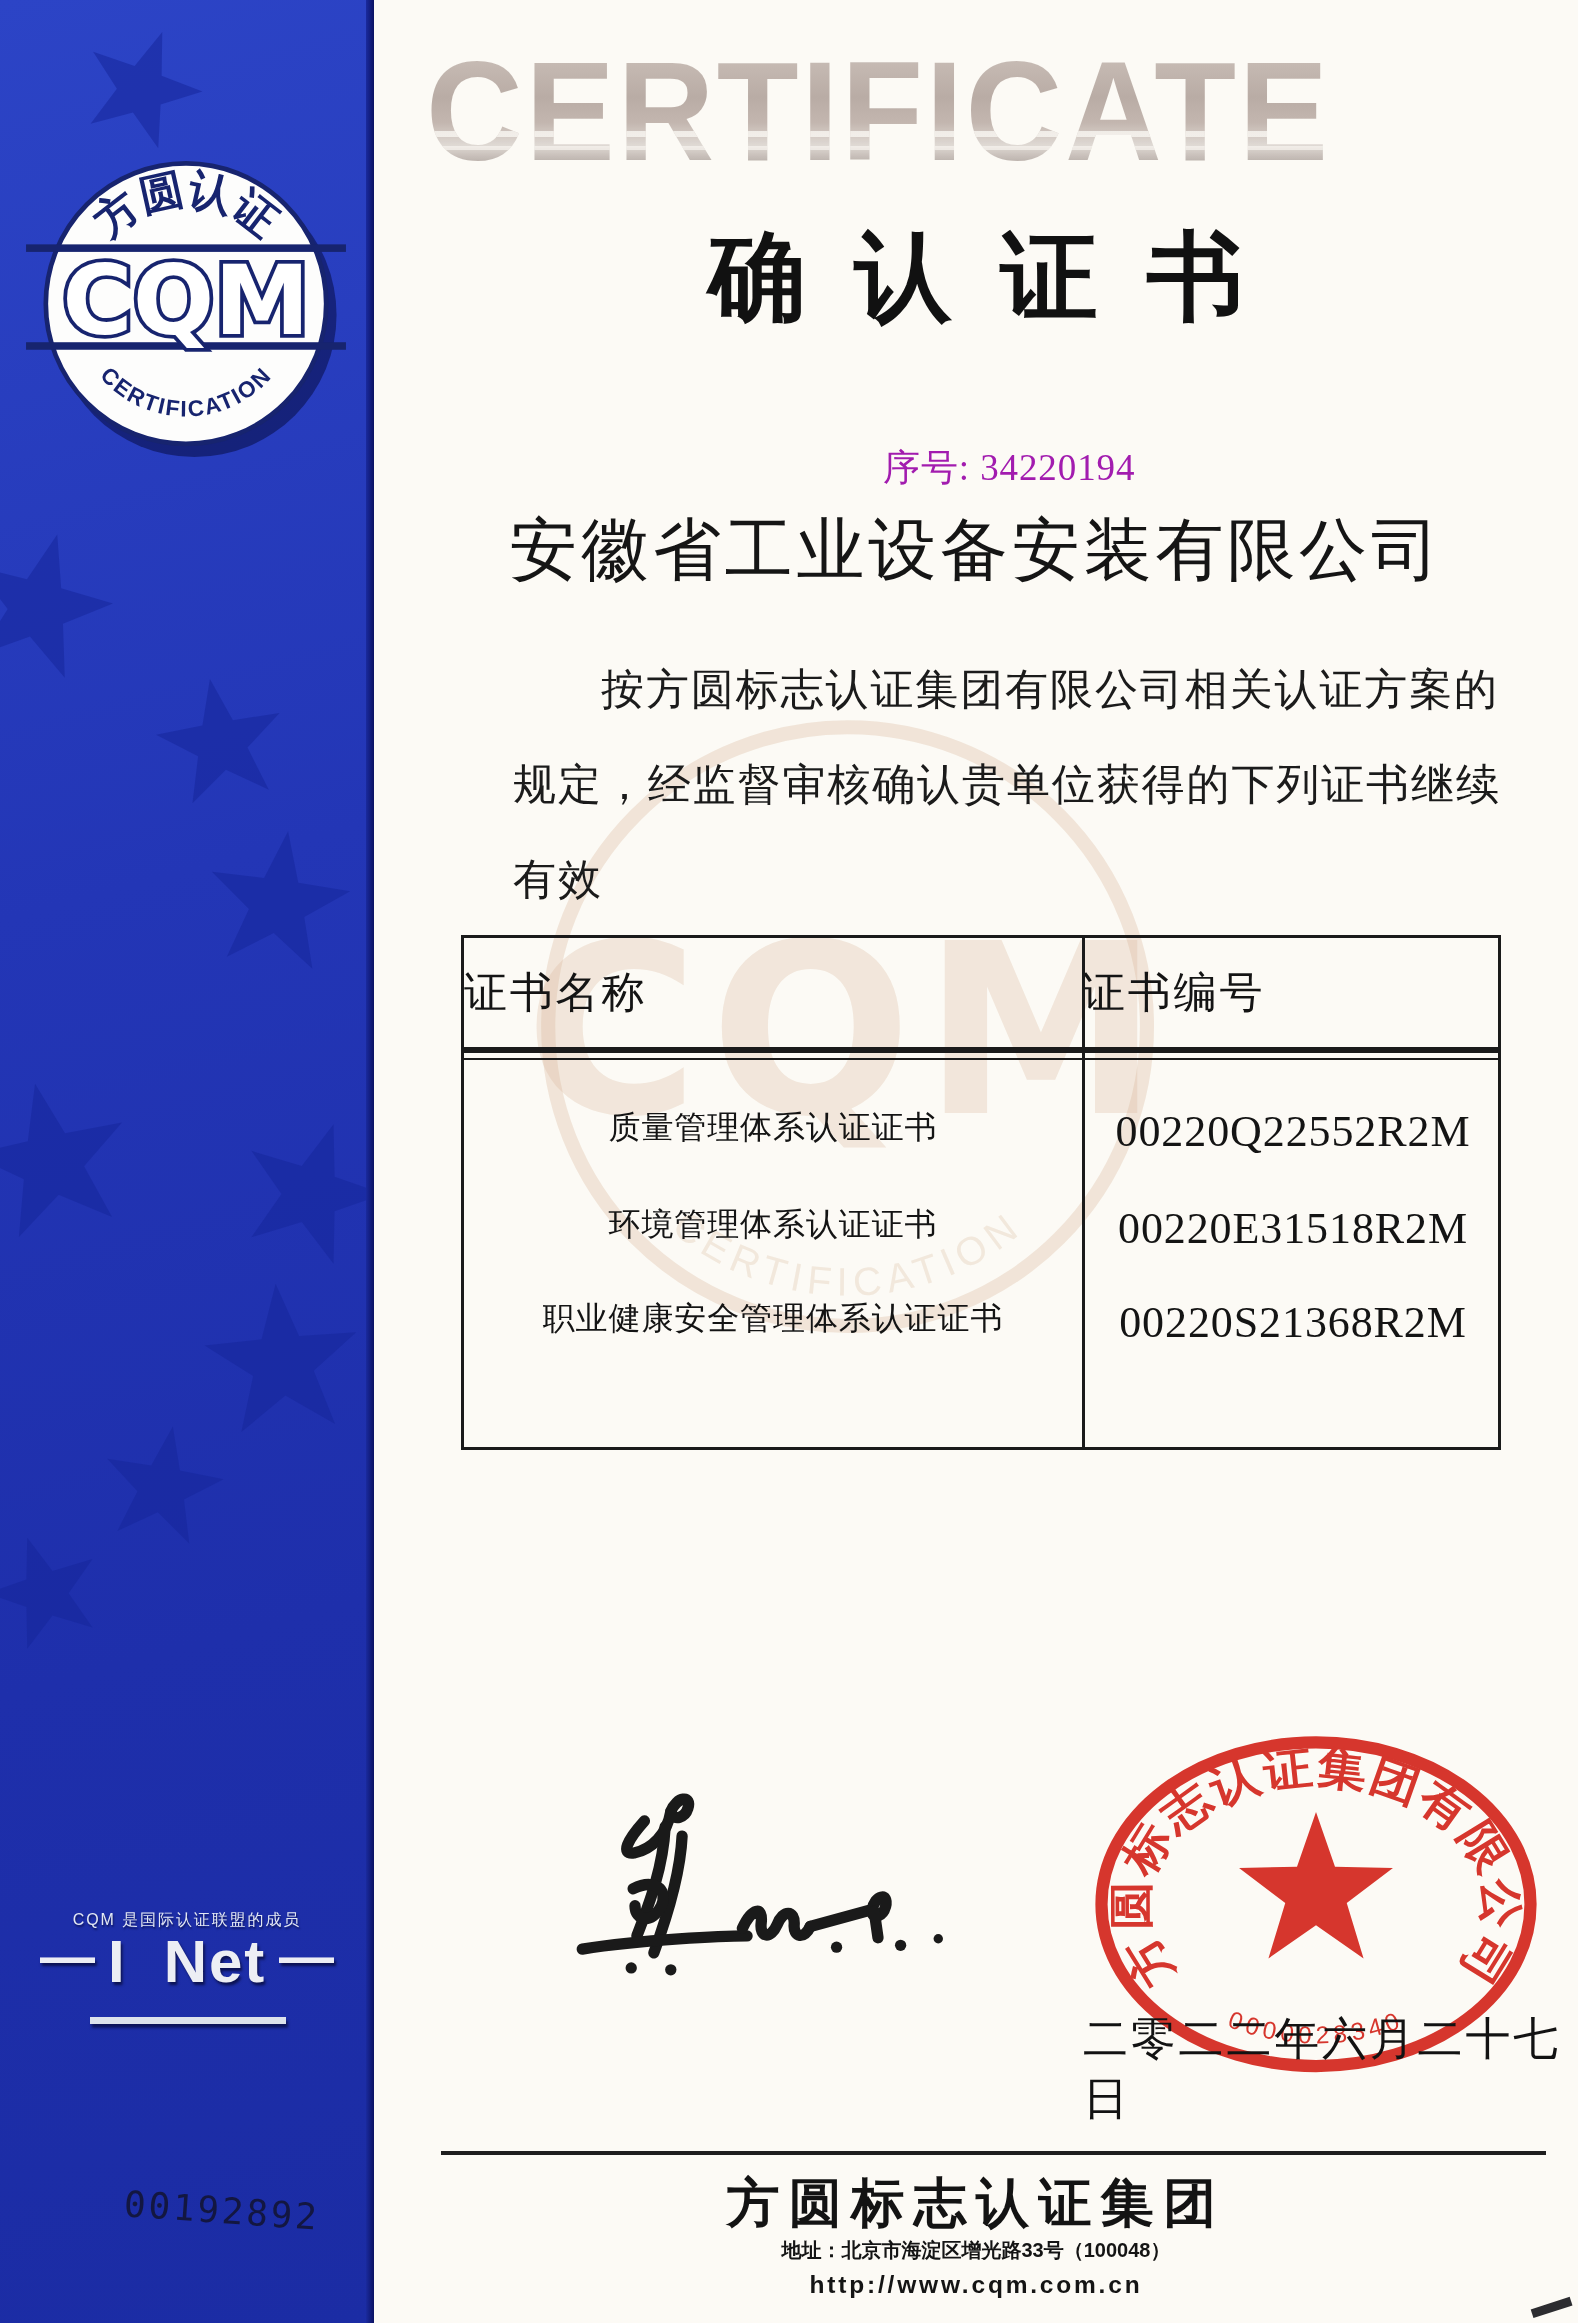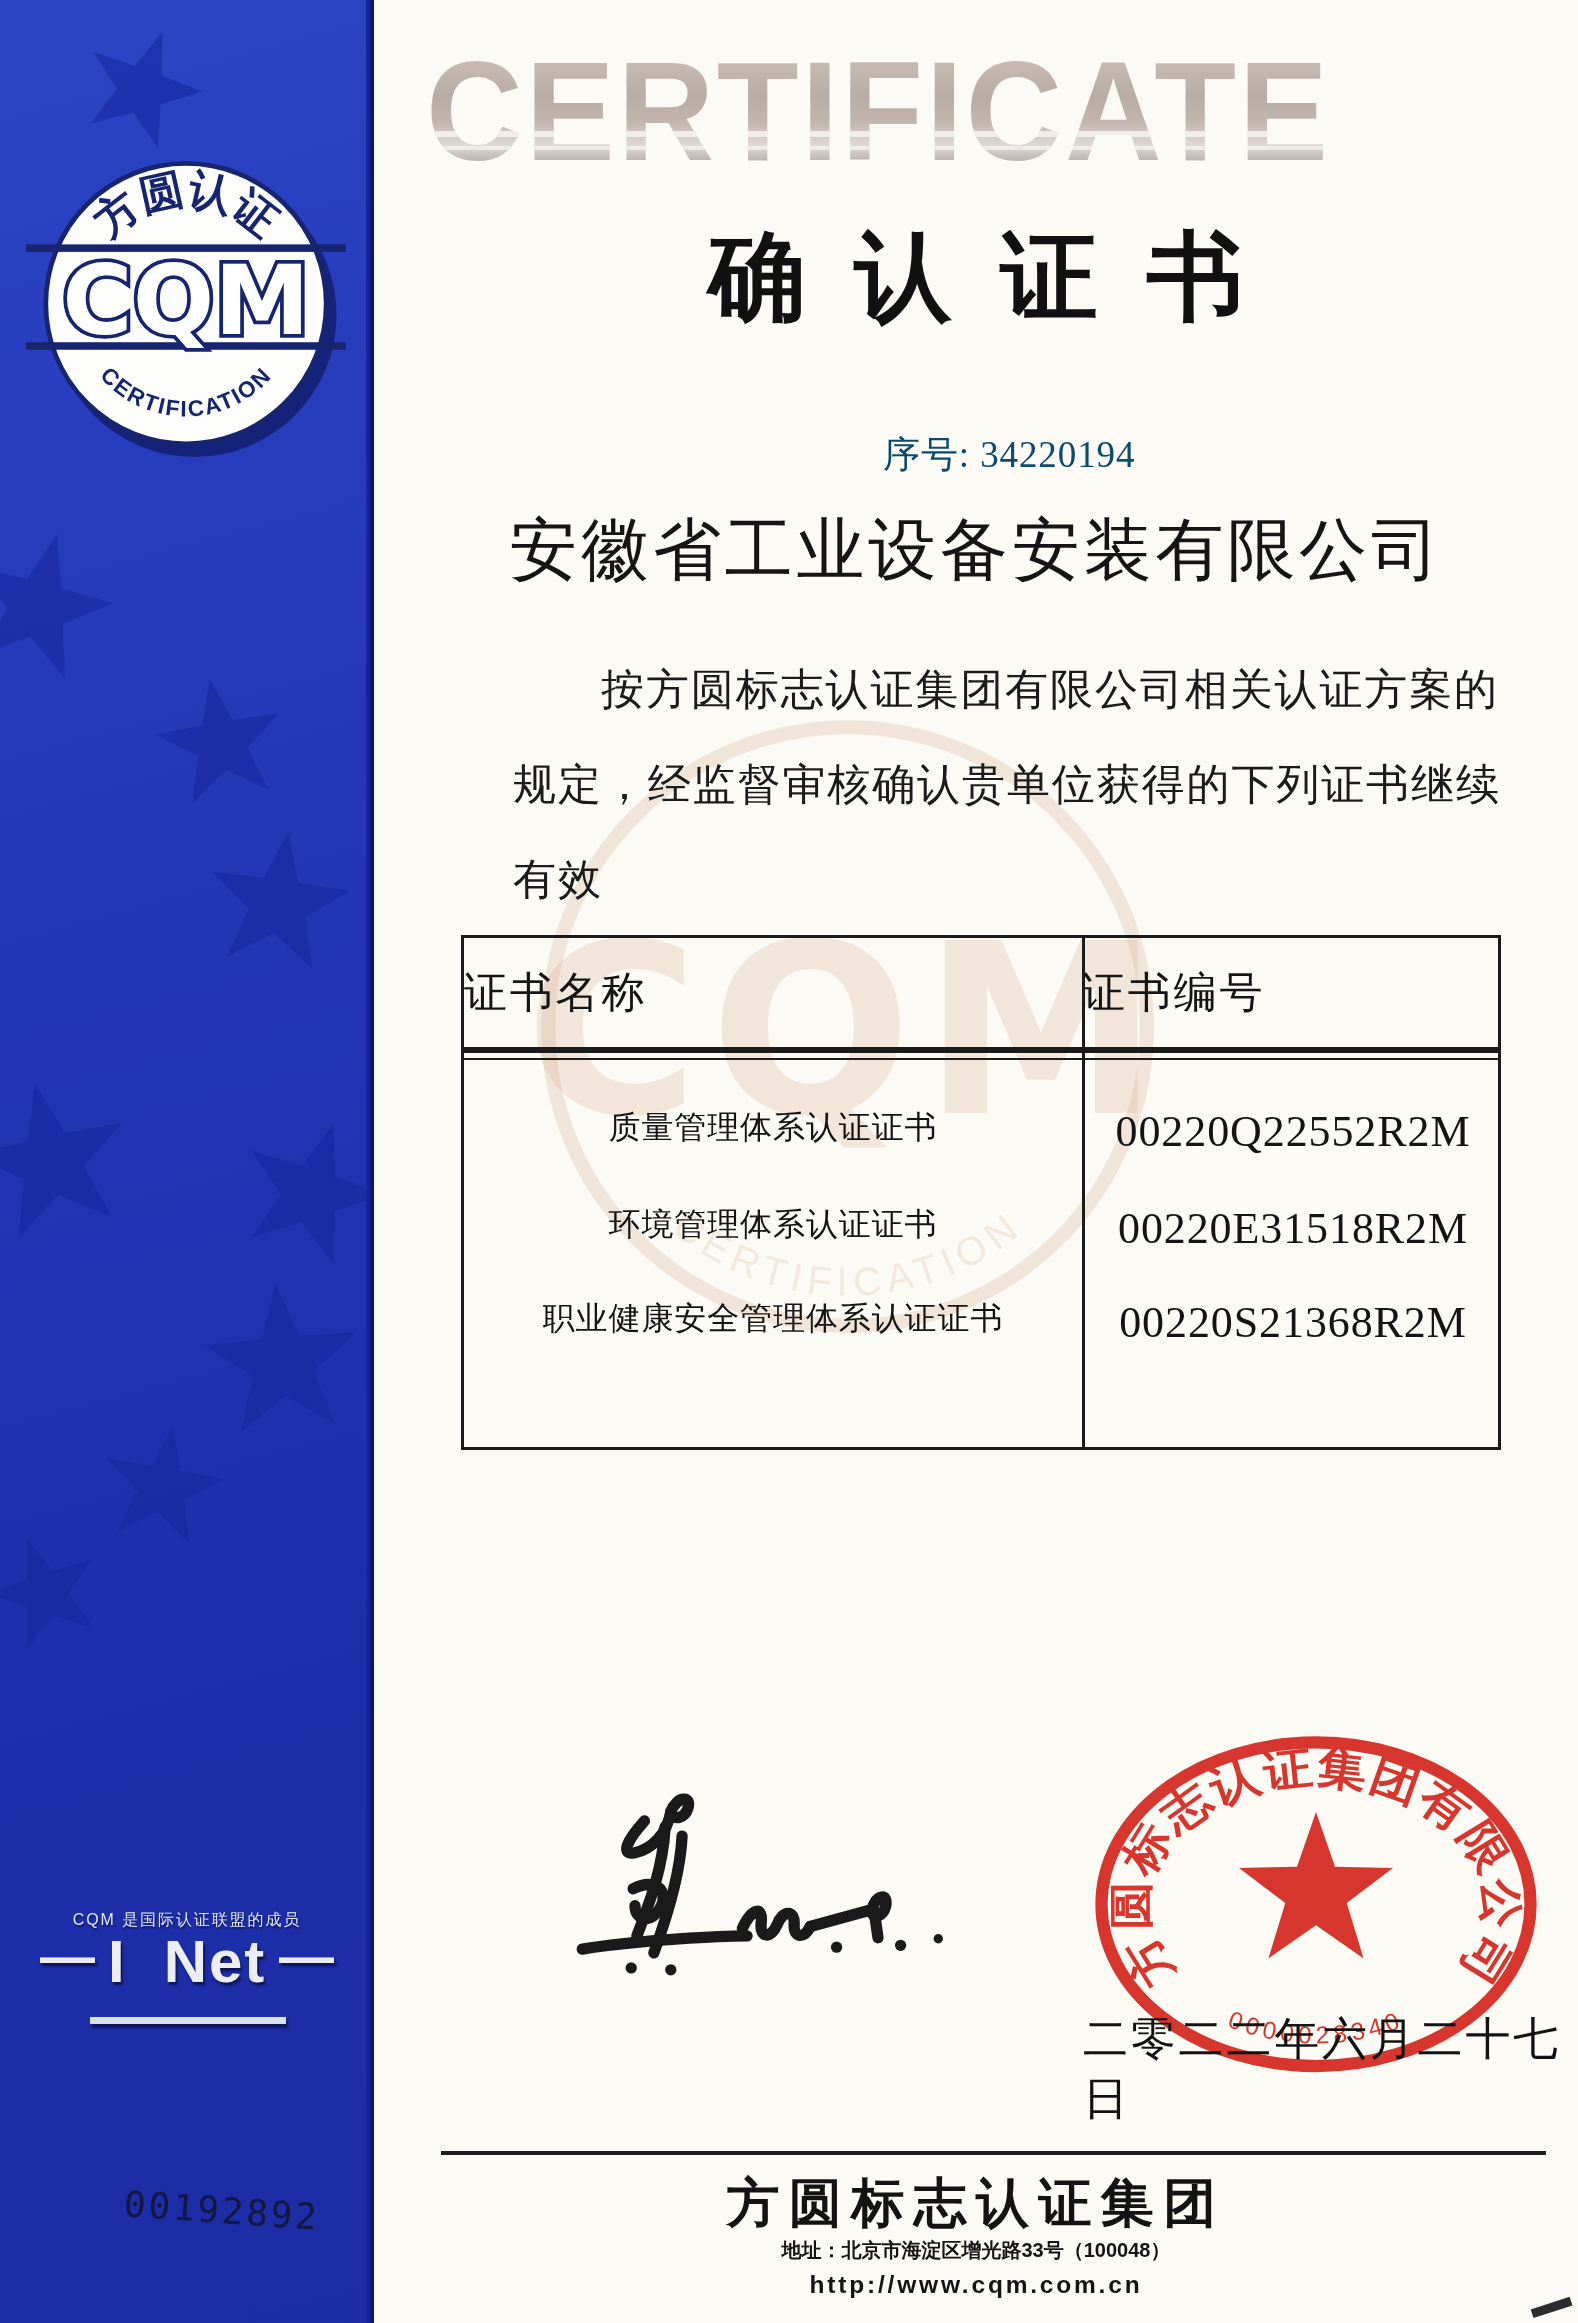--- a/index.html
+++ b/index.html
@@ -35,21 +35,21 @@
     letter-spacing:2.8px; transform:scaleX(.95); transform-origin:left top; line-height:1;
     background:
       repeating-linear-gradient(to bottom, rgba(255,255,255,0) 0 90px, rgba(252,250,245,.75) 90px 96px, rgba(255,255,255,0) 96px 105px, rgba(252,250,245,.6) 105px 109px),
       linear-gradient(to bottom,#cdc2bb 0%,#b9aca5 40%,#c3b6af 58%,rgba(176,164,158,.38) 74%,rgba(170,158,152,.8) 86%,rgba(196,186,179,.5) 100%);
     -webkit-background-clip:text; background-clip:text; color:transparent; }
 
   
   .cert-title { position:absolute; left:374px; right:0; top:224px; z-index:3; text-align:center;
     font-family:"Liberation Sans",sans-serif; font-weight:bold; font-size:97px; color:#111;
     letter-spacing:49px; text-indent:49px; line-height:1.1; }
-  .serial-line { position:absolute; left:883px; top:430px; z-index:3; font-size:37px; color:#0c4a6e;
+  .serial-line { position:absolute; left:883px; top:443px; z-index:3; font-size:37px; color:#a21caf;
     letter-spacing:0.9px; }
   .company-name { position:absolute; left:374px; right:0; top:505px; z-index:3; text-align:center;
     font-size:68px; letter-spacing:3.8px; color:#151515; font-weight:500; }
 
   .body-line { position:absolute; z-index:3; font-size:43px; color:#1b1b1b; letter-spacing:1.9px; }
   .body-line.l1 { left:601px; top:661px; }
   .body-line.l2 { left:513px; top:756px; }
   .body-line.l3 { left:513px; top:851px; }
 
   

